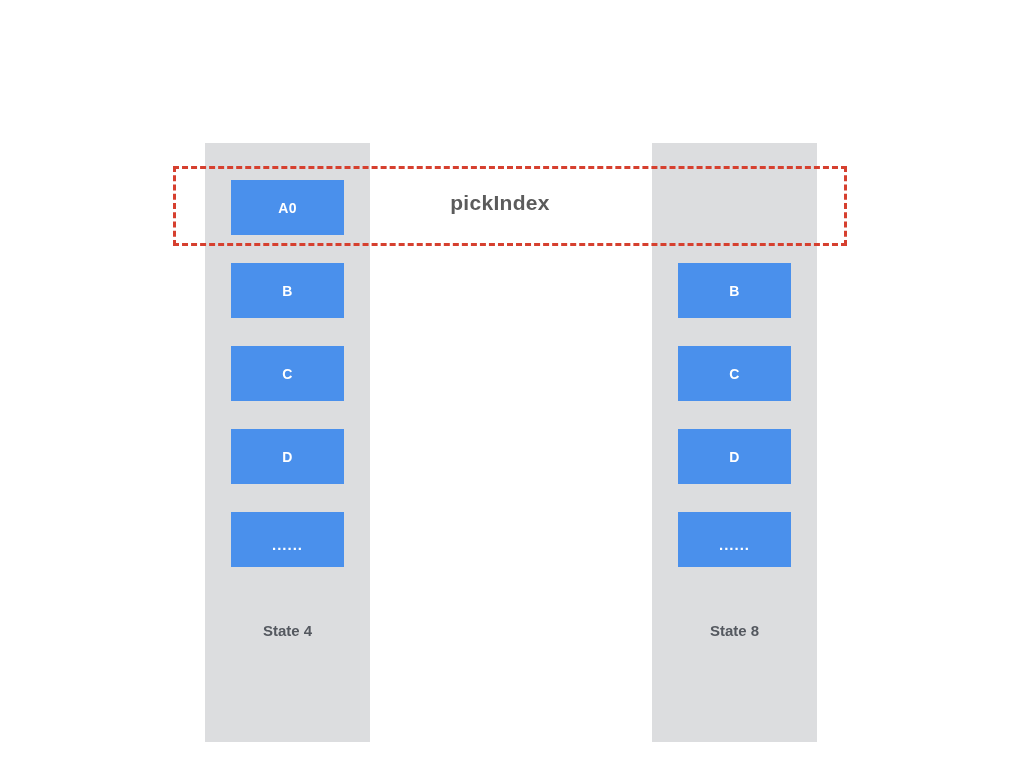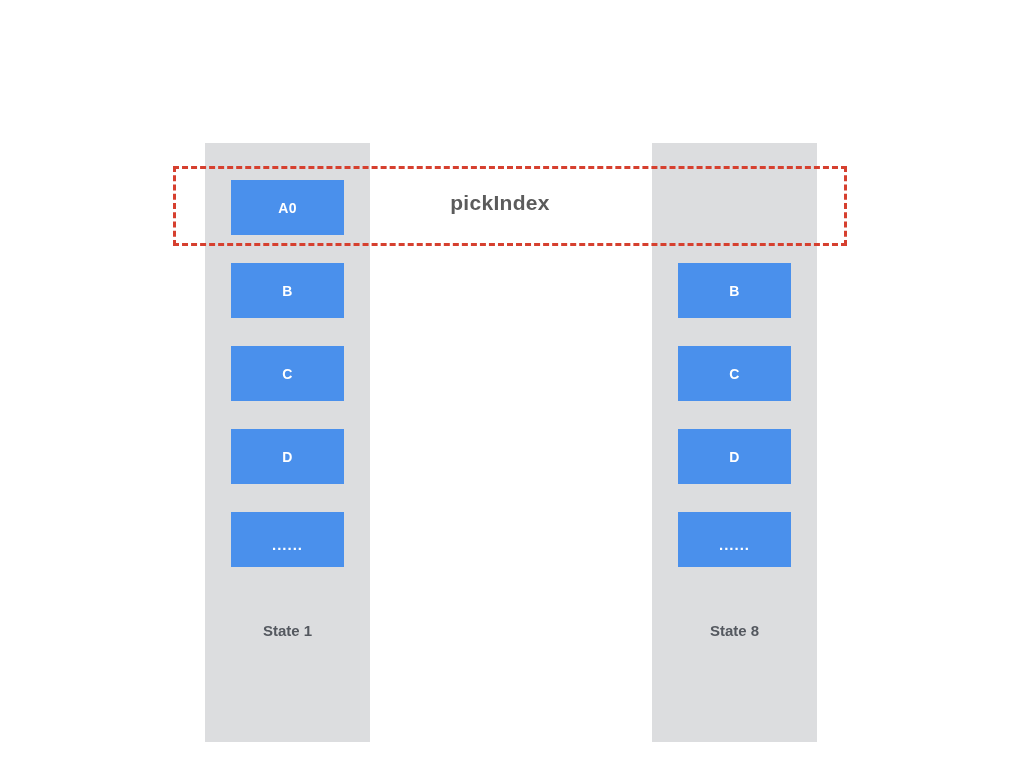--- a/index.html
+++ b/index.html
@@ -108,16 +108,16 @@
     <div class="slot" style="top:120px">B</div>
     <div class="slot" style="top:203px">C</div>
     <div class="slot" style="top:286px">D</div>
     <div class="slot dots" style="top:369px">......</div>
   </div>
 
   <div class="highlight"></div>
 
   <div class="op-label">pickIndex</div>
 
-  <div class="caption left">State 1</div>
+  <div class="caption left">State 4</div>
   <div class="caption right">State 8</div>
 
 </div>
 
 </body></html>

